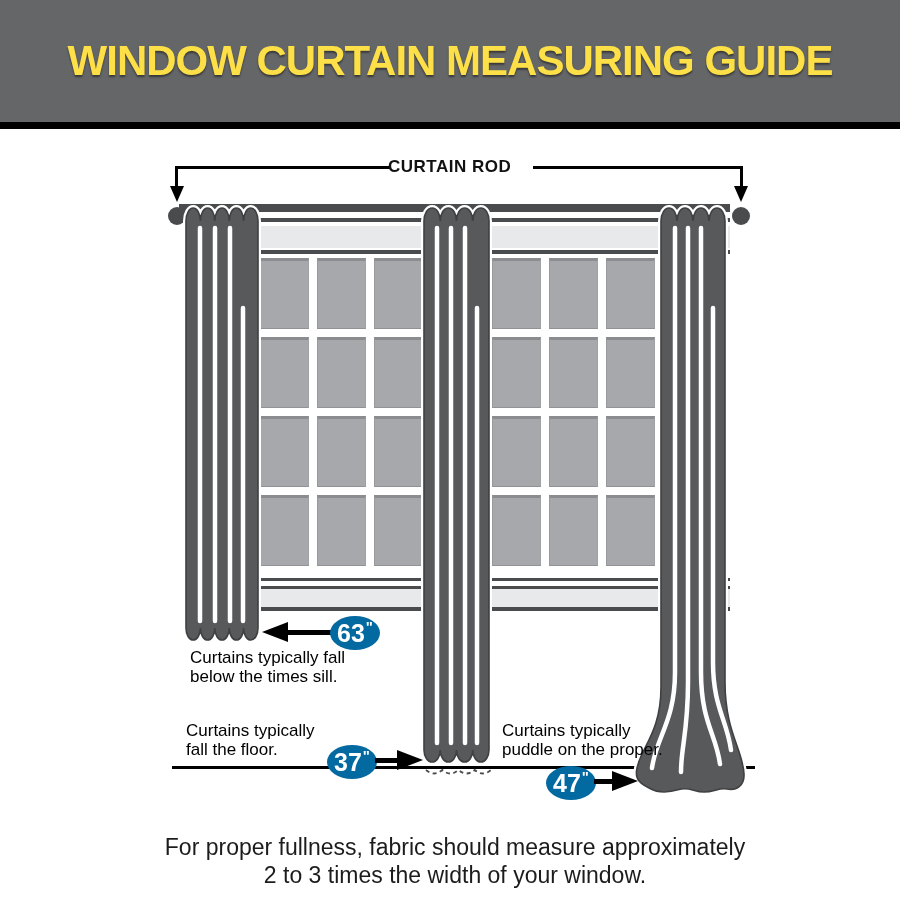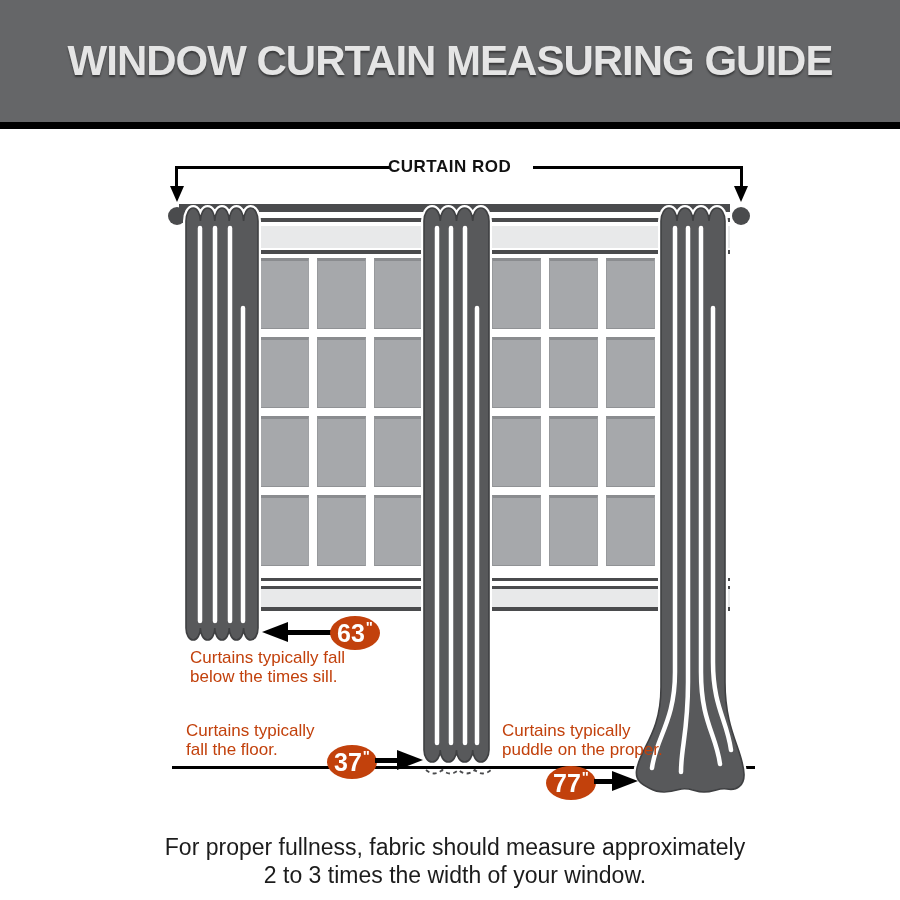--- a/index.html
+++ b/index.html
@@ -3,21 +3,21 @@
 <meta charset="utf-8">
 <style>
   html,body{margin:0;padding:0;background:#fff;}
   #canvas{
     position:relative;width:900px;height:900px;background:#fff;overflow:hidden;
     font-family:"Liberation Sans", sans-serif;color:#111;
   }
   
   .header{position:absolute;left:0;top:0;width:900px;height:122px;background:#656668;
     display:flex;align-items:center;justify-content:center;}
-  .header h1{margin:0;font-size:42px;font-weight:bold;letter-spacing:-1px;color:#e5e5e5;
+  .header h1{margin:0;font-size:42px;font-weight:bold;letter-spacing:-1px;color:#fde047;
     text-shadow:0 2px 2px rgba(0,0,0,0.45);white-space:nowrap;}
   .black-bar{position:absolute;left:0;top:122px;width:900px;height:7px;background:#000;}
 
   
   .hline,.vline{position:absolute;background:#000;}
   .rod-label{position:absolute;left:388px;top:157px;width:148px;
     font-size:17px;font-weight:bold;letter-spacing:0.5px;white-space:nowrap;}
   .rod-tip{position:absolute;left:91px;top:179px;width:740px;text-align:center;
     font-size:17px;white-space:nowrap;}
   .arrow-down{position:absolute;width:0;height:0;
@@ -35,30 +35,30 @@
   .floor{position:absolute;left:172px;top:766px;width:583px;height:3px;background:#000;}
 
   
   .curtain{position:absolute;}
   .curtain .halo{fill:#fff;stroke:#fff;stroke-width:6;}
   .curtain .body{fill:#58595b;stroke:#3f4042;stroke-width:1.6;}
   .curtain .slit{fill:none;stroke:#fff;stroke-width:4.5;stroke-linecap:round;}
   .curtain .dash{fill:none;stroke:#4a4b4d;stroke-width:1.8;stroke-dasharray:4 3.5;}
 
   
-  .badge{position:absolute;width:50px;height:34px;border-radius:50%;background:#c2410c;color:#fff;
+  .badge{position:absolute;width:50px;height:34px;border-radius:50%;background:#0369a1;color:#fff;
     display:flex;align-items:center;justify-content:center;font-weight:bold;font-size:25px;line-height:34px;}
   .badge .unit{font-size:15px;margin-top:-12px;margin-left:1px;}
   .aline{position:absolute;height:5px;background:#000;}
   .ahead-left{position:absolute;width:0;height:0;border-top:10px solid transparent;
     border-bottom:10px solid transparent;border-right:26px solid #000;}
   .ahead-right{position:absolute;width:0;height:0;border-top:10px solid transparent;
     border-bottom:10px solid transparent;border-left:26px solid #000;}
 
-  .caption{position:absolute;font-size:17px;line-height:19px;color:#c2410c;white-space:nowrap;}
+  .caption{position:absolute;font-size:17px;line-height:19px;color:#000000;white-space:nowrap;}
 
   
   .footer{position:absolute;left:5px;top:833px;width:900px;text-align:center;
     font-size:23px;line-height:28px;color:#1c1c1c;font-weight:300;}
 </style>
 </head>
 <body>
 
 <div id="canvas">
 
@@ -158,21 +158,21 @@
       <span class="unit">"</span>
   </div>
   <div class="aline" style="left:375px;top:758px;width:23px;"></div>
   <div class="ahead-right" style="left:397px;top:750px;"></div>
 
   <div class="caption" style="left:502px;top:721px;">
     <div>Curtains typically</div>
     <div>puddle on the proper.</div>
   </div>
   <div class="badge" style="left:546px;top:766px;">
-    <span>77</span>
+    <span>47</span>
       <span class="unit">"</span>
   </div>
   <div class="aline" style="left:594px;top:779px;width:19px;"></div>
   <div class="ahead-right" style="left:612px;top:771px;"></div>
 
   <div class="footer">
     <div>For proper fullness, fabric should measure approximately</div>
     <div>2 to 3 times the width of your window.</div>
   </div>
 

